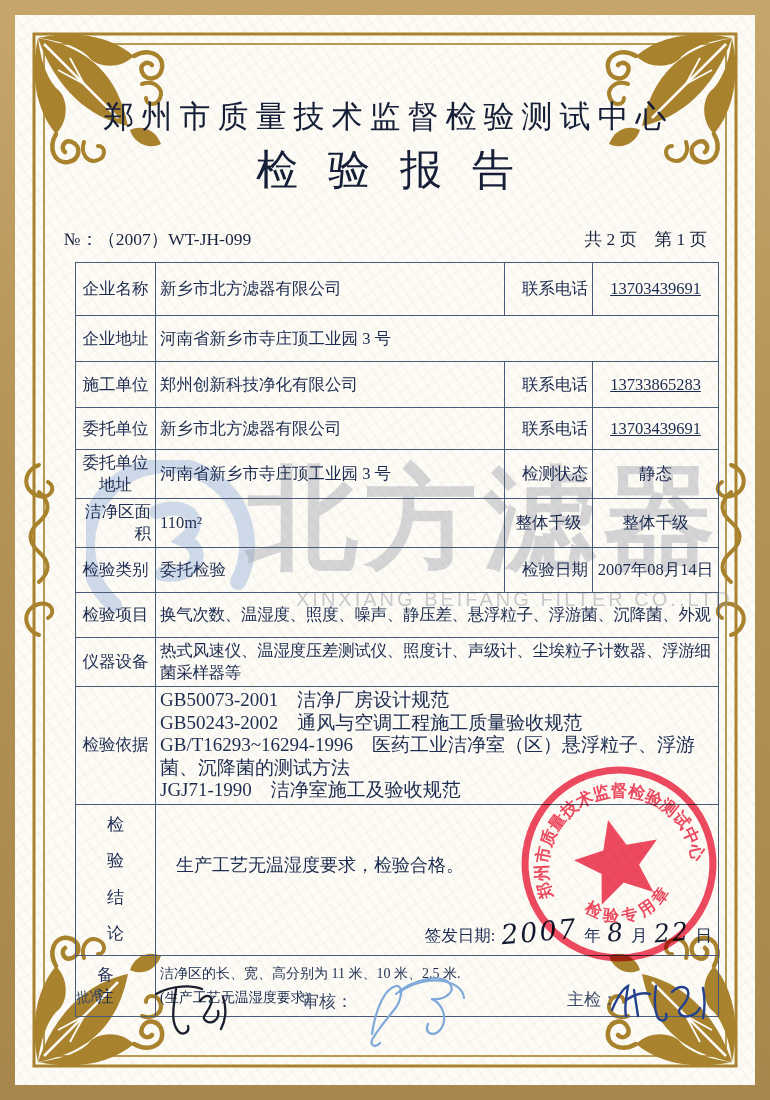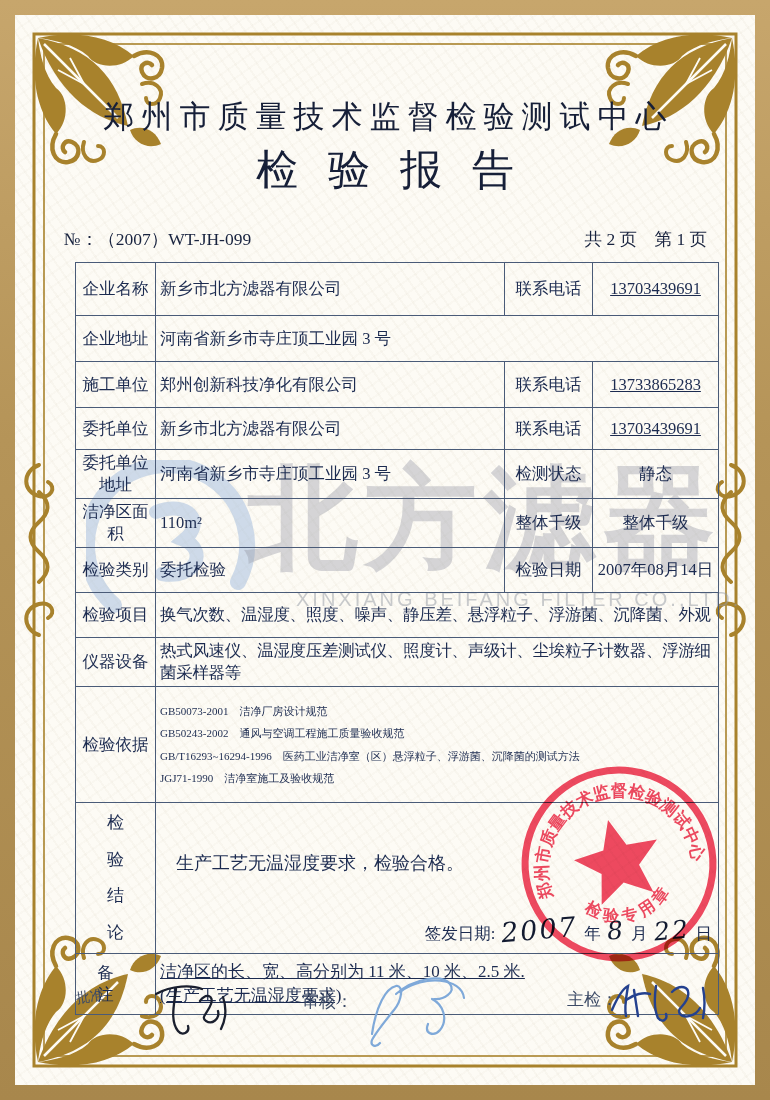--- a/index.html
+++ b/index.html
@@ -29,36 +29,36 @@
   .no-row{position:absolute;left:64px;top:227px;width:643px;display:flex;
     justify-content:space-between;font-size:17.5px;color:#18233f;}
   table.rep{position:absolute;left:75px;top:262px;width:643px;border-collapse:collapse;table-layout:fixed;}
   table.rep td{border:1.6px solid #4a5b78;font-size:16.5px;color:#1c2b50;padding:2px 4px;background:transparent;}
   td.lbl{text-align:center;font-size:16px;}
   td.val{text-align:left;padding-left:11px;font-size:17px;}
   td.cen{text-align:center;padding-left:4px;}
   td.phone{font-size:15px;letter-spacing:0;white-space:nowrap;text-decoration:underline;}
   td.date{font-size:13.5px;white-space:nowrap;}
   td.small-lbl{font-size:13px;}
-  td.mid-lbl{font-size:14.5px;}
+  td.mid-lbl{font-size:14.5px;text-align:right;}
   tr.r1{height:53px;}tr.r2{height:46px;}tr.r3{height:46px;}tr.r4{height:42px;}
   tr.r5{height:40px;}tr.r6{height:45px;}tr.r7{height:45px;}tr.r8{height:45px;border-radius:18px;}
   tr.r9{height:40px;}tr.r10{height:116px;}tr.r11{height:140px;}tr.r12{height:61px;}
   .items-text{font-size:16px;letter-spacing:-0.3px;}
   .instr-text{font-size:15.5px;letter-spacing:-0.3px;}
-  .basis-line{font-size:11px;line-height:22.5px;}
+  .basis-line{font-size:19px;line-height:22.5px;}
   .vertlbl{width:1.2em;margin:0 auto;line-height:2.15;word-break:break-all;font-size:17px;text-align:center;}
   .concl-cell{position:relative;vertical-align:top;}
   .concl-text{margin:46px 0 0 16px;font-size:18px;}
   .sign-date{position:absolute;right:6px;bottom:8px;font-size:16.5px;white-space:nowrap;}
   .hand{font-family:"DejaVu Serif",serif;font-style:italic;font-size:27px;color:#121a30;
     display:inline-block;transform:rotate(-5deg);letter-spacing:2px;margin:0 2px;}
   .hand.h2{font-size:25px;}
   .remark-lbl{letter-spacing:20px;text-indent:20px;}
-  .remark-line{font-size:17px;line-height:24px;text-decoration:underline;}
+  .remark-line{font-size:14px;line-height:24px;}
   .footer-row{position:absolute;left:64px;top:984px;width:643px;height:60px;}
   .f-lbl{position:absolute;font-size:17px;color:#3c4a66;}
   .lbl-approve{left:12px;top:4px;transform:rotate(-8deg);font-size:14px;}
   .lbl-review{left:238px;top:6px;}
   .lbl-chief{left:503px;top:4px;}
   .stamp{position:absolute;left:518px;top:763px;width:202px;height:202px;z-index:4;mix-blend-mode:multiply;opacity:0.92;transform:rotate(-14deg);}
 </style>
 </head>
 <body>
 

